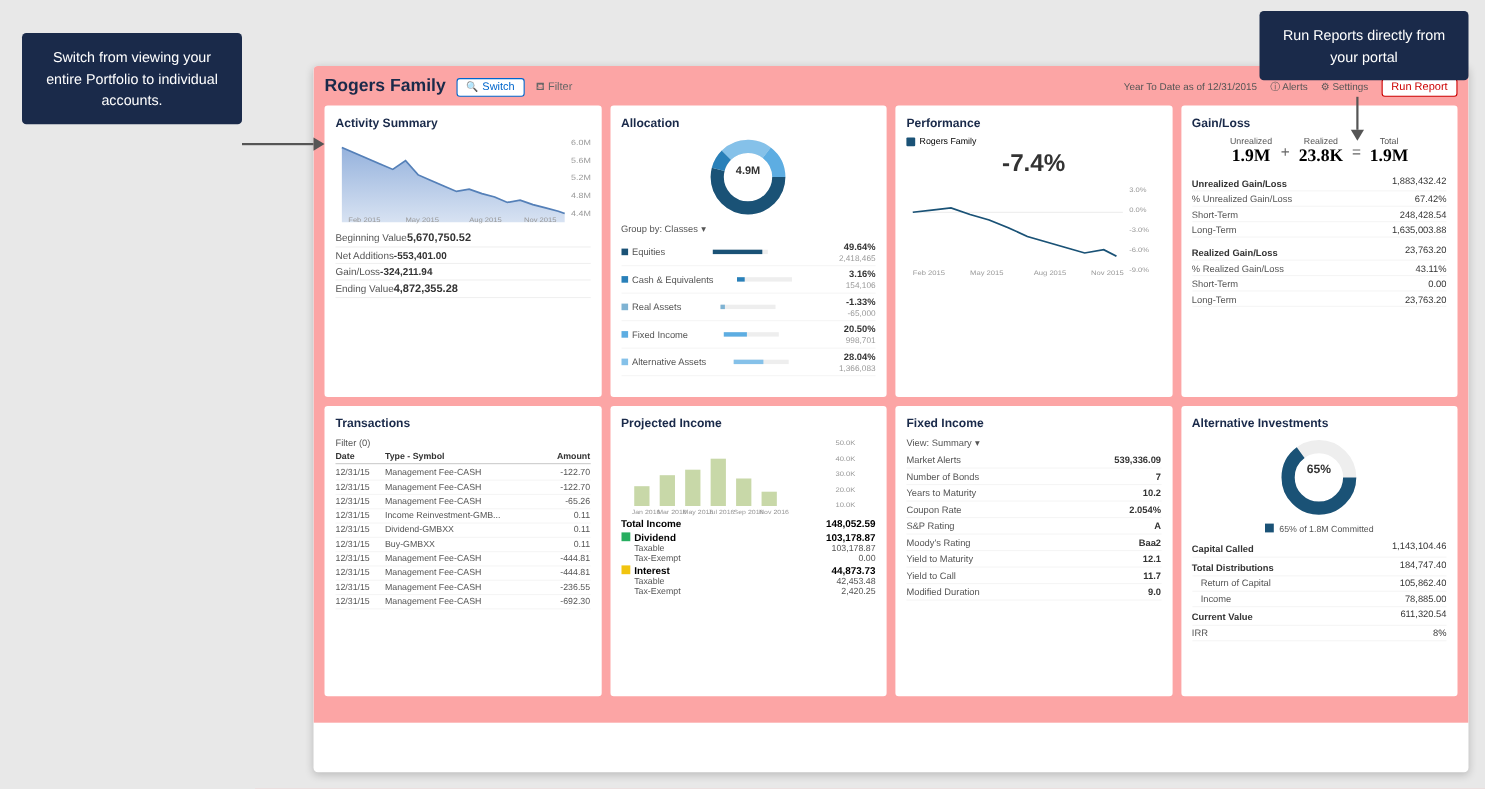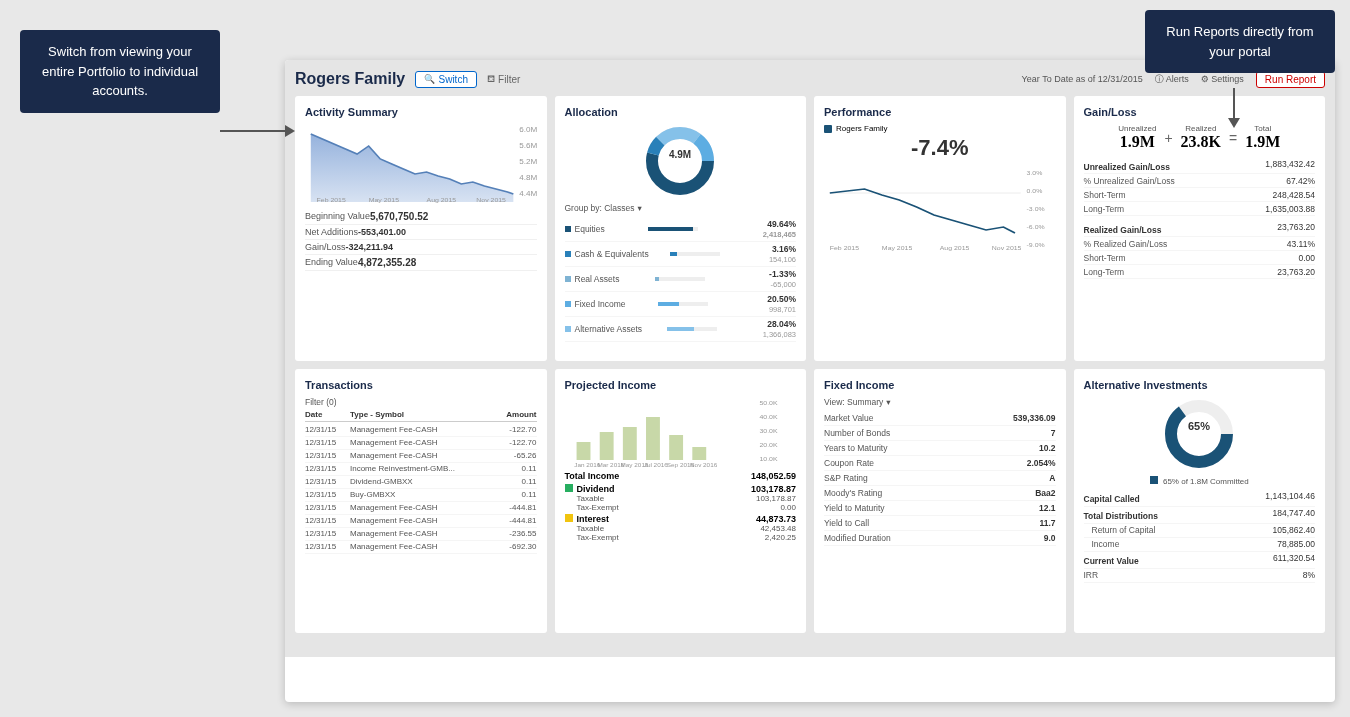--- a/index.html
+++ b/index.html
@@ -106,21 +106,21 @@
       color: #333;
       text-transform: uppercase;
       letter-spacing: 0.5px;
       cursor: pointer;
       display: flex;
       align-items: center;
       gap: 3px;
     }
 
     
-    .dashboard { background: #e5e5e5; padding: 10px; height: calc(100% - 45px); overflow: hidden; }
+    .dashboard { background: #fca5a5; padding: 10px; height: calc(100% - 45px); overflow: hidden; }
 
     
     .dash-header {
       display: flex;
       align-items: center;
       justify-content: space-between;
       margin-bottom: 8px;
     }
     .dash-title-area { display: flex; align-items: center; gap: 10px; }
     .dash-title { font-size: 16px; font-weight: bold; color: #1a2a4a; }
@@ -422,21 +422,21 @@
           </div>
           <div class="group-by">
             <span>Group by: Classes</span> ▾
           </div>
           <div>
             <div class="alloc-row">
               <span class="alloc-left"><span style="width:6px;height:6px;background:#1a5276;display:inline-block;"></span>Equities</span>
               <div class="alloc-bar-container">
                   <div class="alloc-bar" style="width:90%;background:#1a5276;"></div>
                 </div>
-              <span class="alloc-pct">49.64%<br><span style="font-weight:bold;color:#999;font-size:7.5px;">2,418,465</span></span>
+              <span class="alloc-pct">49.64%<br><span style="font-weight:normal;color:#999;font-size:7.5px;">2,418,465</span></span>
             </div>
             <div class="alloc-row">
               <span class="alloc-left"><span style="width:6px;height:6px;background:#2980b9;display:inline-block;"></span>Cash &amp; Equivalents</span>
               <div class="alloc-bar-container">
                   <div class="alloc-bar" style="width:15%;background:#2980b9;"></div>
                 </div>
               <span class="alloc-pct">3.16%<br><span style="font-weight:normal;color:#999;font-size:7.5px;">154,106</span></span>
             </div>
             <div class="alloc-row">
               <span class="alloc-left"><span style="width:6px;height:6px;background:#7fb3d3;display:inline-block;"></span>Real Assets</span>
@@ -666,21 +666,21 @@
           </div>
         </div>
 
         <div class="card">
           <div class="card-title">Fixed Income</div>
           <div class="fi-view">
             <span>View: Summary</span> ▾
           </div>
           <div>
             <div class="fi-row">
-              <span class="fi-label">Market Value</span>
+              <span class="fi-label">Market Alerts</span>
               <span class="fi-value">539,336.09</span>
             </div>
             <div class="fi-row">
               <span class="fi-label">Number of Bonds</span>
               <span class="fi-value">7</span>
             </div>
             <div class="fi-row">
               <span class="fi-label">Years to Maturity</span>
               <span class="fi-value">10.2</span>
             </div>

